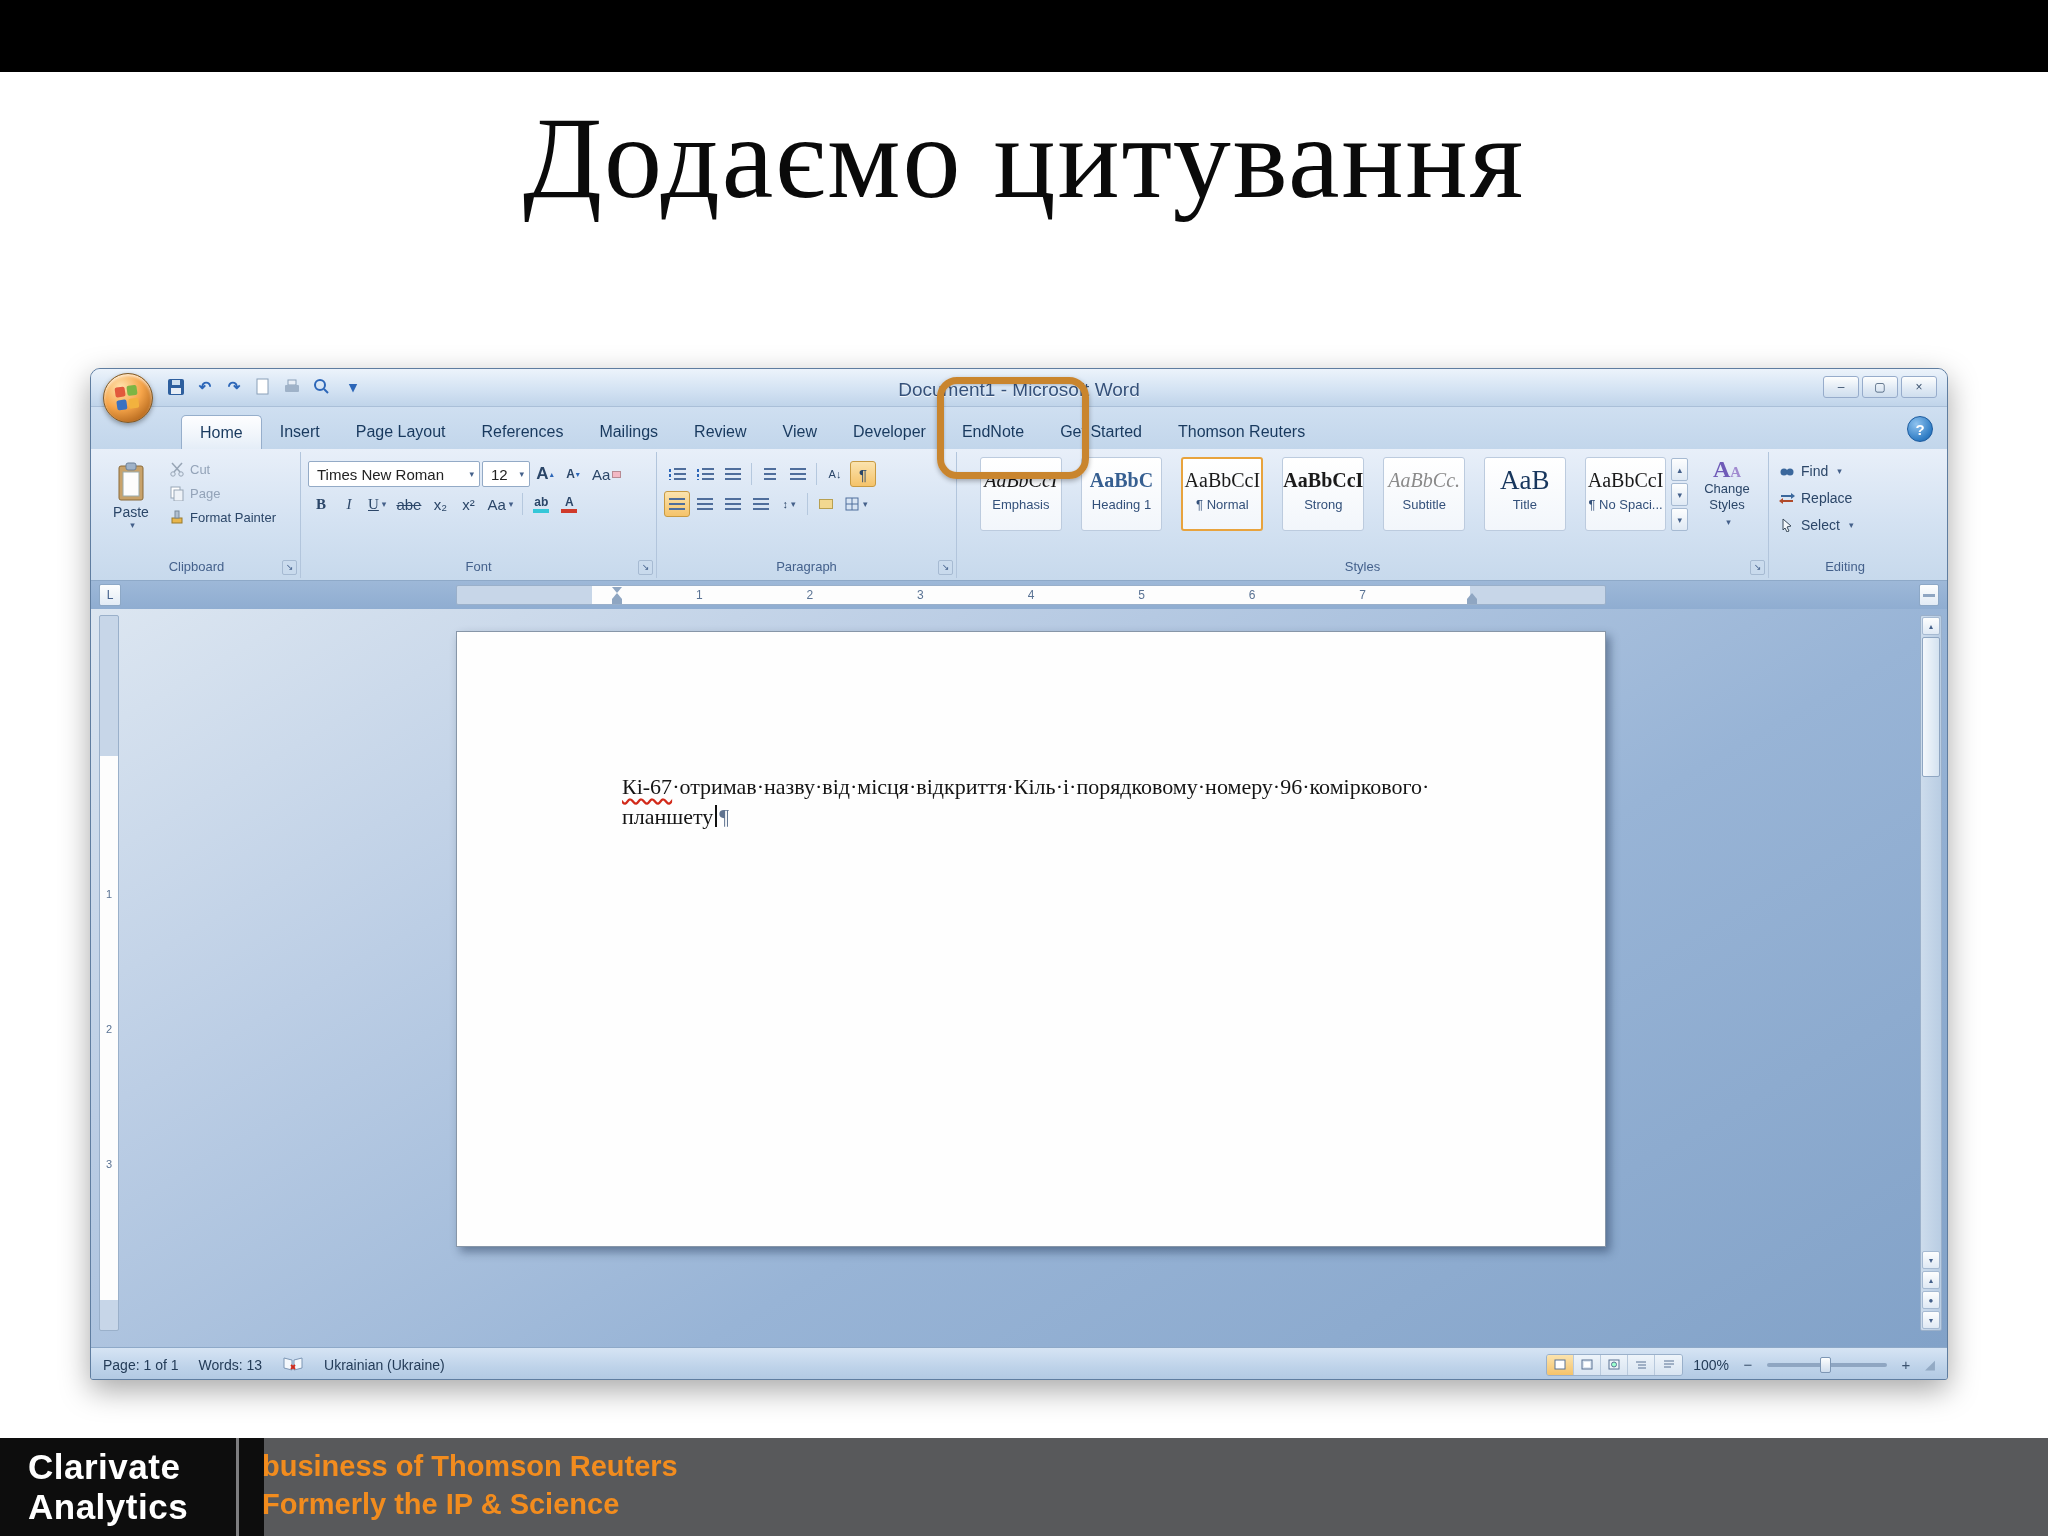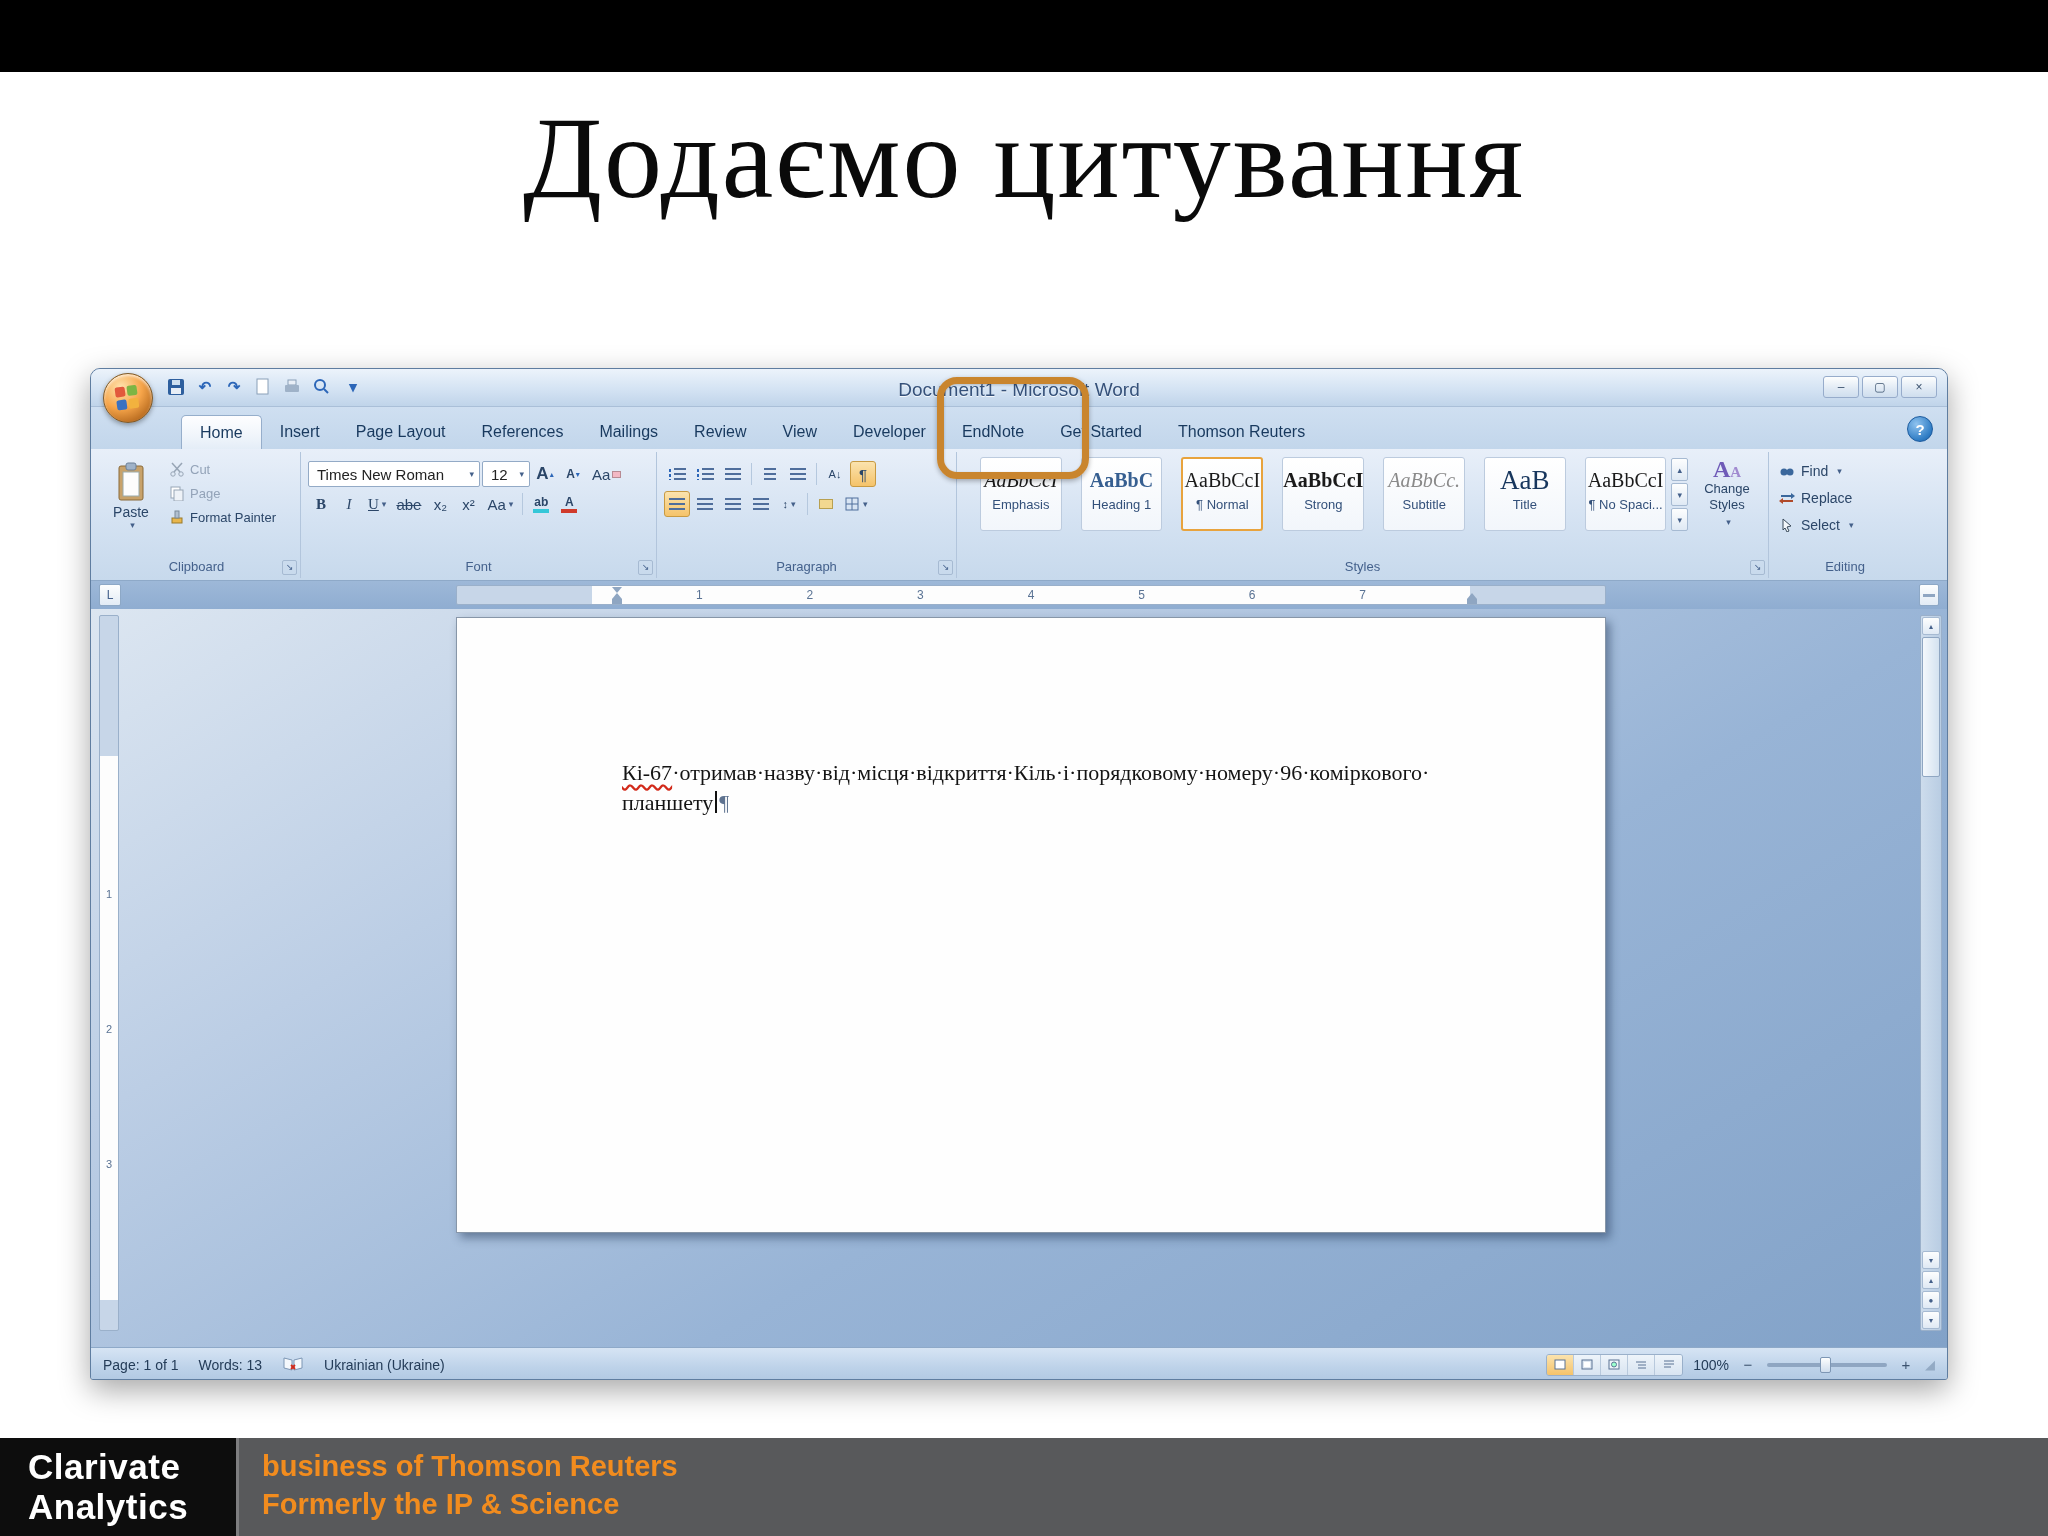--- a/index.html
+++ b/index.html
@@ -130,21 +130,21 @@
              background:linear-gradient(#fdfefe,#e2ebf5); border:1px solid #8da8c6; border-radius:2px; }
   .rtoggle::after{content:"";display:block;margin:9px 3px 0;height:3px;background:#8fa6c2}
 
   
   .docarea { position:relative; height:738px; overflow:hidden;
              background:linear-gradient(150deg,#dce6f1 0%,#bccee5 28%,#98b4d6 60%,#82a2c8 100%); }
   .vruler { position:absolute; left:8px; top:6px; width:20px; height:716px; background:#c7d6e8;
             border:1px solid #9ab0ca; border-radius:2px; }
   .vruler .white { position:absolute; top:140px; bottom:30px; left:0; right:0; background:#fdfdfd; }
   .vnum { position:absolute; left:0; width:100%; text-align:center; font-size:11px; color:#5a7394; }
-  .page { position:absolute; left:365px; top:8px; width:1150px; height:616px; background:#fefefe;
+  .page { position:absolute; left:365px; top:22px; width:1150px; height:616px; background:#fefefe;
           border:1px solid #8796a8; box-shadow:4px 5px 9px rgba(20,40,70,.45); }
   .doctext { position:absolute; left:165px; top:140px; width:880px;
              font-family:"Liberation Serif",serif; font-size:22px; line-height:30px; color:#141414; }
   .missp { text-decoration:underline; text-decoration-style:wavy; text-decoration-color:#d22a1a;
            text-underline-offset:4px; }
   .caret{display:inline-block;width:2px;height:22px;background:#111;vertical-align:-3px;margin-left:2px}
   .pilcrow{color:#5f7390;margin-left:2px}
 
   .scroll { position:absolute; right:5px; top:6px; width:22px; height:716px;
             background:linear-gradient(90deg,#cddcec,#b9cde3); border:1px solid #9ab0ca; border-radius:2px; }
@@ -167,21 +167,21 @@
   .vb.active { background:linear-gradient(#fbe3ae,#f5c36a); }
   .zbtn { width:18px; text-align:center; font-size:15px; color:#3c536f; }
   .zoom-track { width:120px; height:4px; background:#8fa6c2; border-radius:2px; position:relative; }
   .zoom-notch { position:absolute; left:58px; top:-3px; width:2px; height:10px; background:#6d86a6; }
   .zoom-thumb { position:absolute; left:53px; top:-6px; width:11px; height:16px;
                 background:linear-gradient(#fdfefe,#cfdded); border:1px solid #7d96b4; border-radius:2px; }
   .grip { font-size:13px; color:#93aac4; }
 
   
   .footer { position:absolute; left:0; top:1438px; width:2048px; height:98px; background:#58595b; }
-  .logo-block { position:absolute; left:0; top:0; width:236px; height:98px; background:#0d0d0d;
+  .logo-block { position:absolute; left:0; top:0; width:264px; height:98px; background:#0d0d0d;
                 color:#fff; padding:9px 0 0 28px; }
   .logo-line { font-size:35px; font-weight:bold; line-height:40px; letter-spacing:0.5px; }
   .footer-divider { position:absolute; left:236px; top:0; width:3px; height:98px; background:#7d7d7f; }
   .tagline { position:absolute; left:262px; top:9px; color:#f28c1e; font-weight:bold;
              font-size:29px; line-height:38px; }
 </style>
 </head>
 <body>
 
 <div class="topbar"></div>

